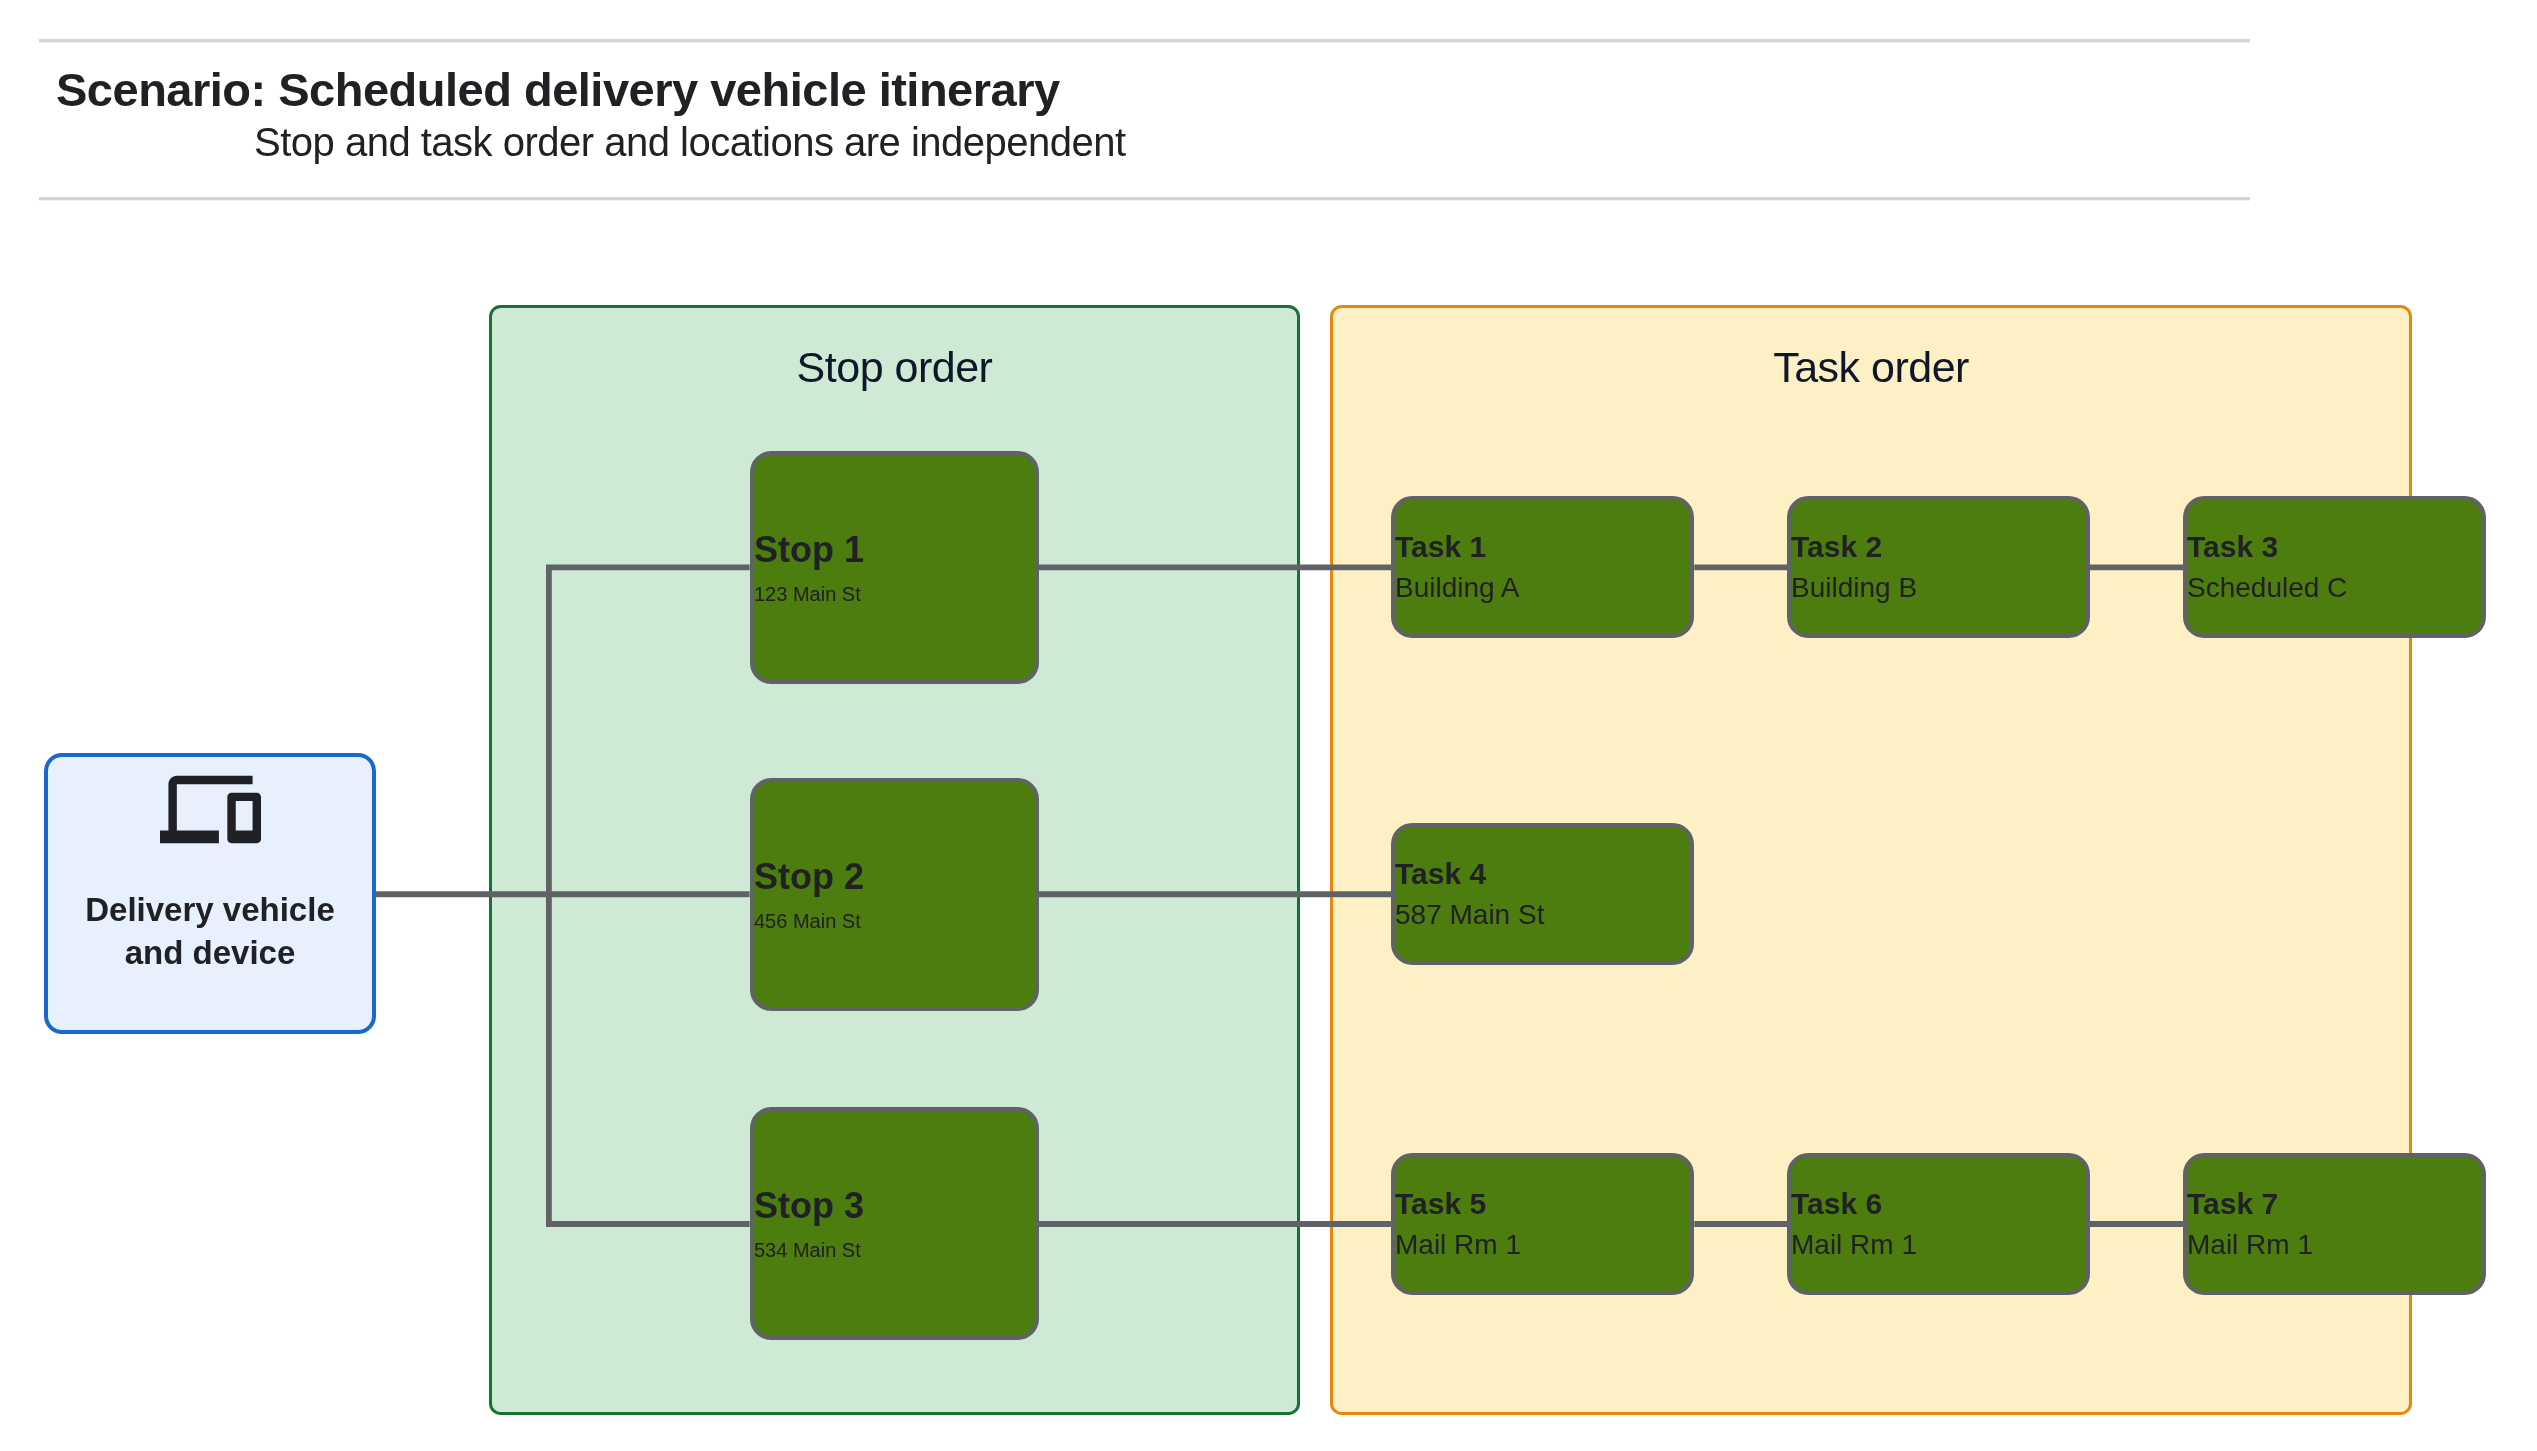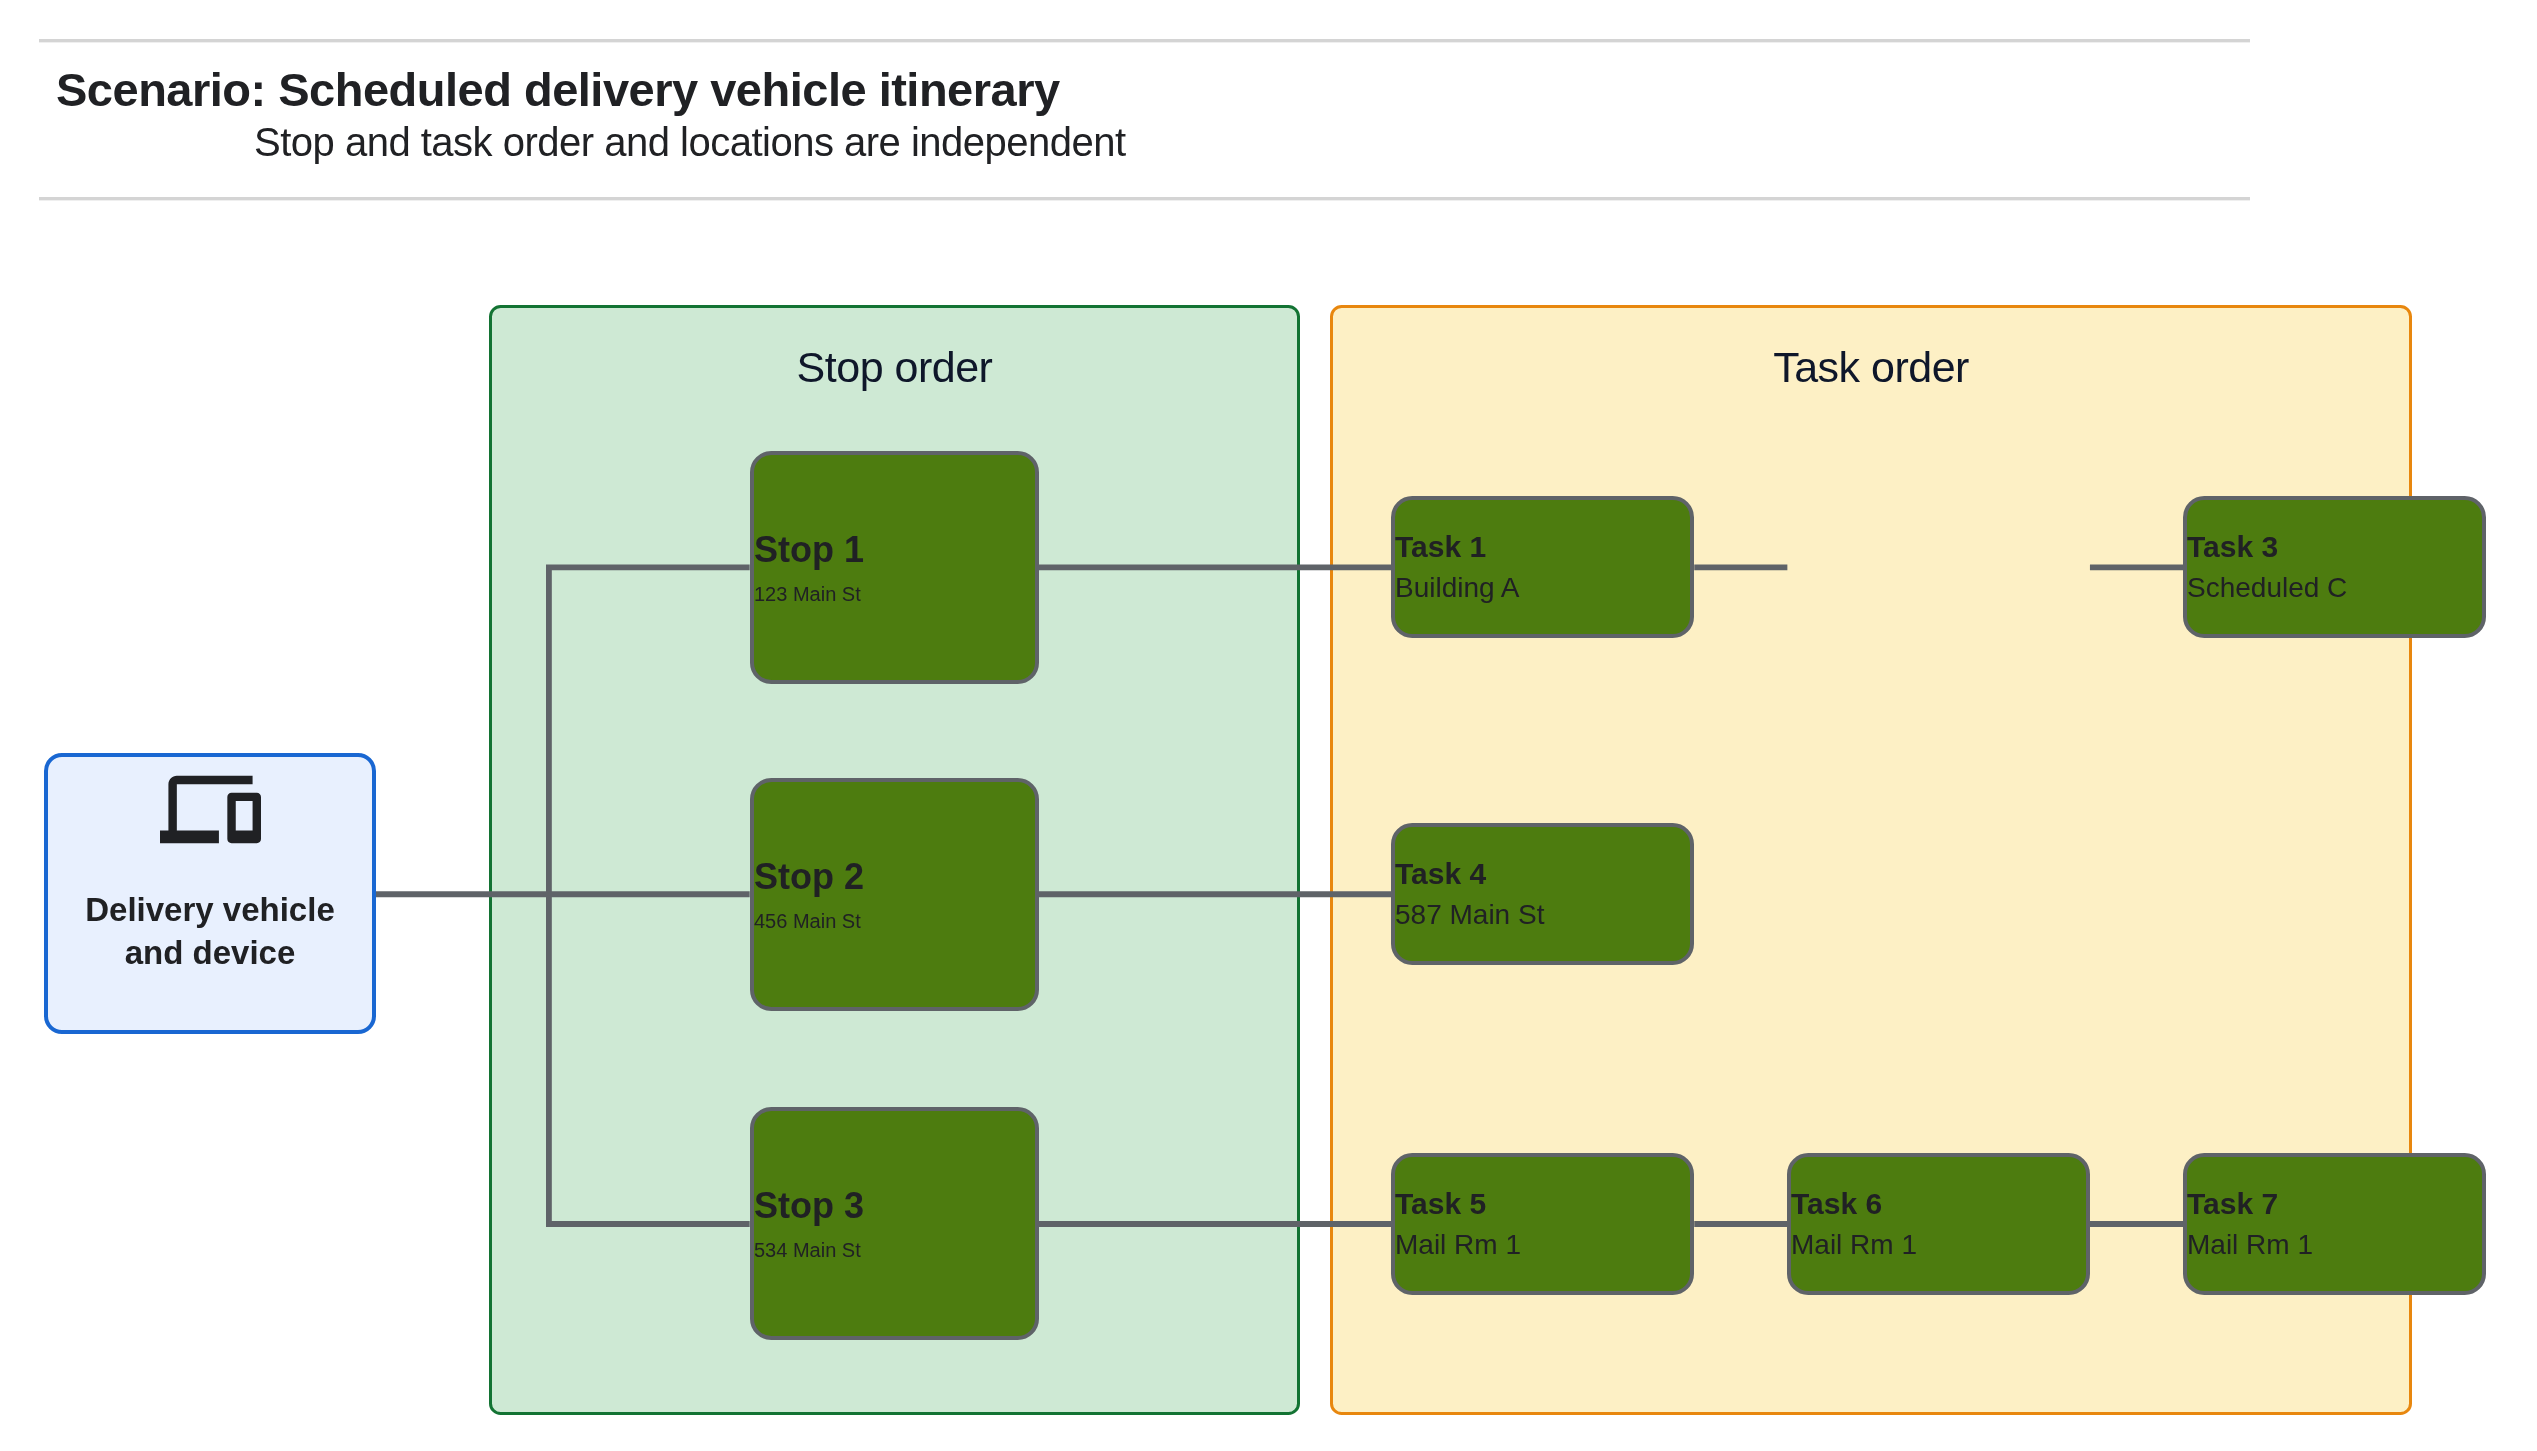--- a/index.html
+++ b/index.html
@@ -100,20 +100,24 @@
   </div>
   <div class="node stop" style="left:750px;top:1107px">
     <div class="node-title">Stop 3</div>
     <div class="node-sub">534 Main St</div>
   </div>
 
   <div class="node task" style="left:1391px;top:496px">
     <div class="node-title">Task 1</div>
     <div class="node-sub">Building A</div>
   </div>
+  <div class="node task" style="left:1787px;top:496px">
+    <div class="node-title">Task 2</div>
+    <div class="node-sub">Building B</div>
+  </div>
   <div class="node task" style="left:2183px;top:496px">
     <div class="node-title">Task 3</div>
     <div class="node-sub">Scheduled C</div>
   </div>
 
   <div class="node task" style="left:1391px;top:823px">
     <div class="node-title">Task 4</div>
     <div class="node-sub">587 Main St</div>
   </div>
 

